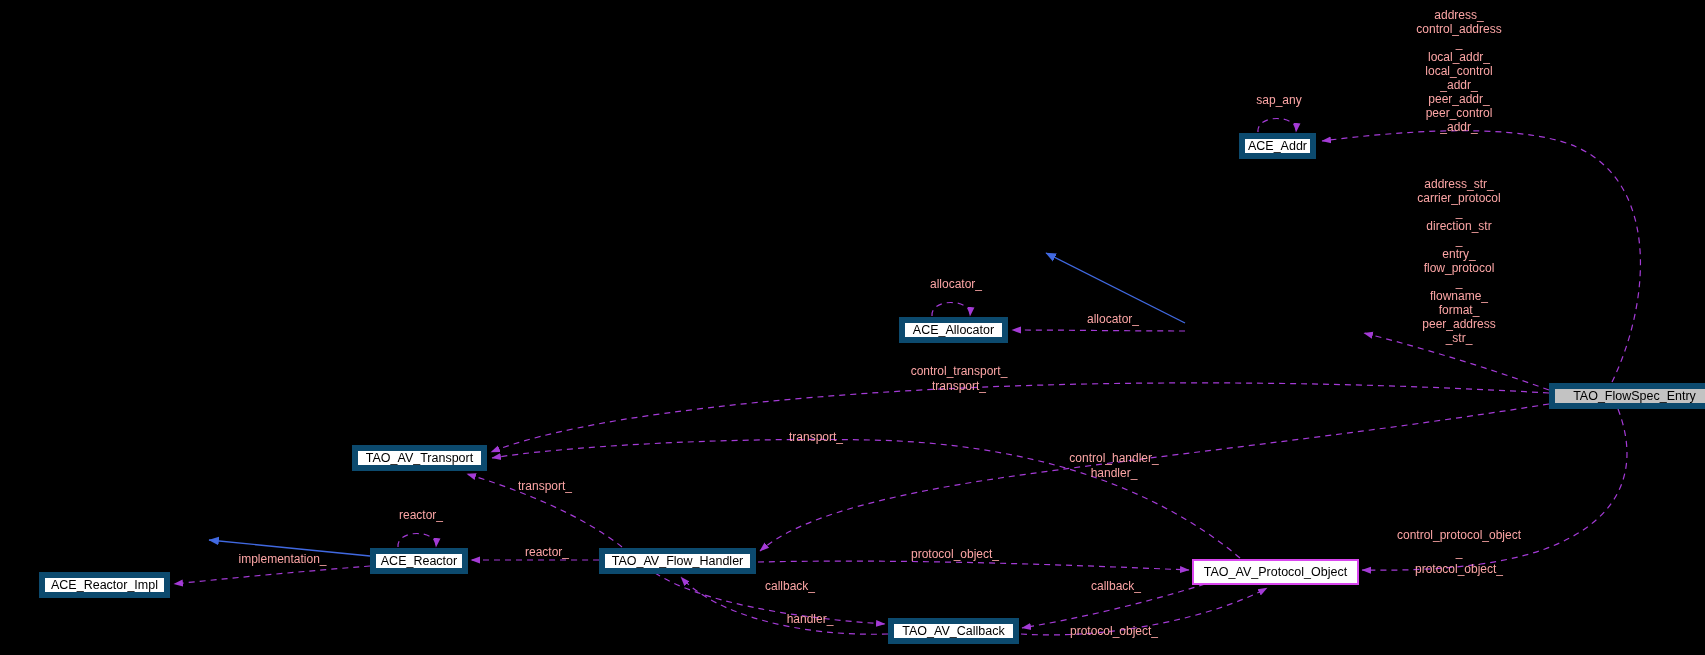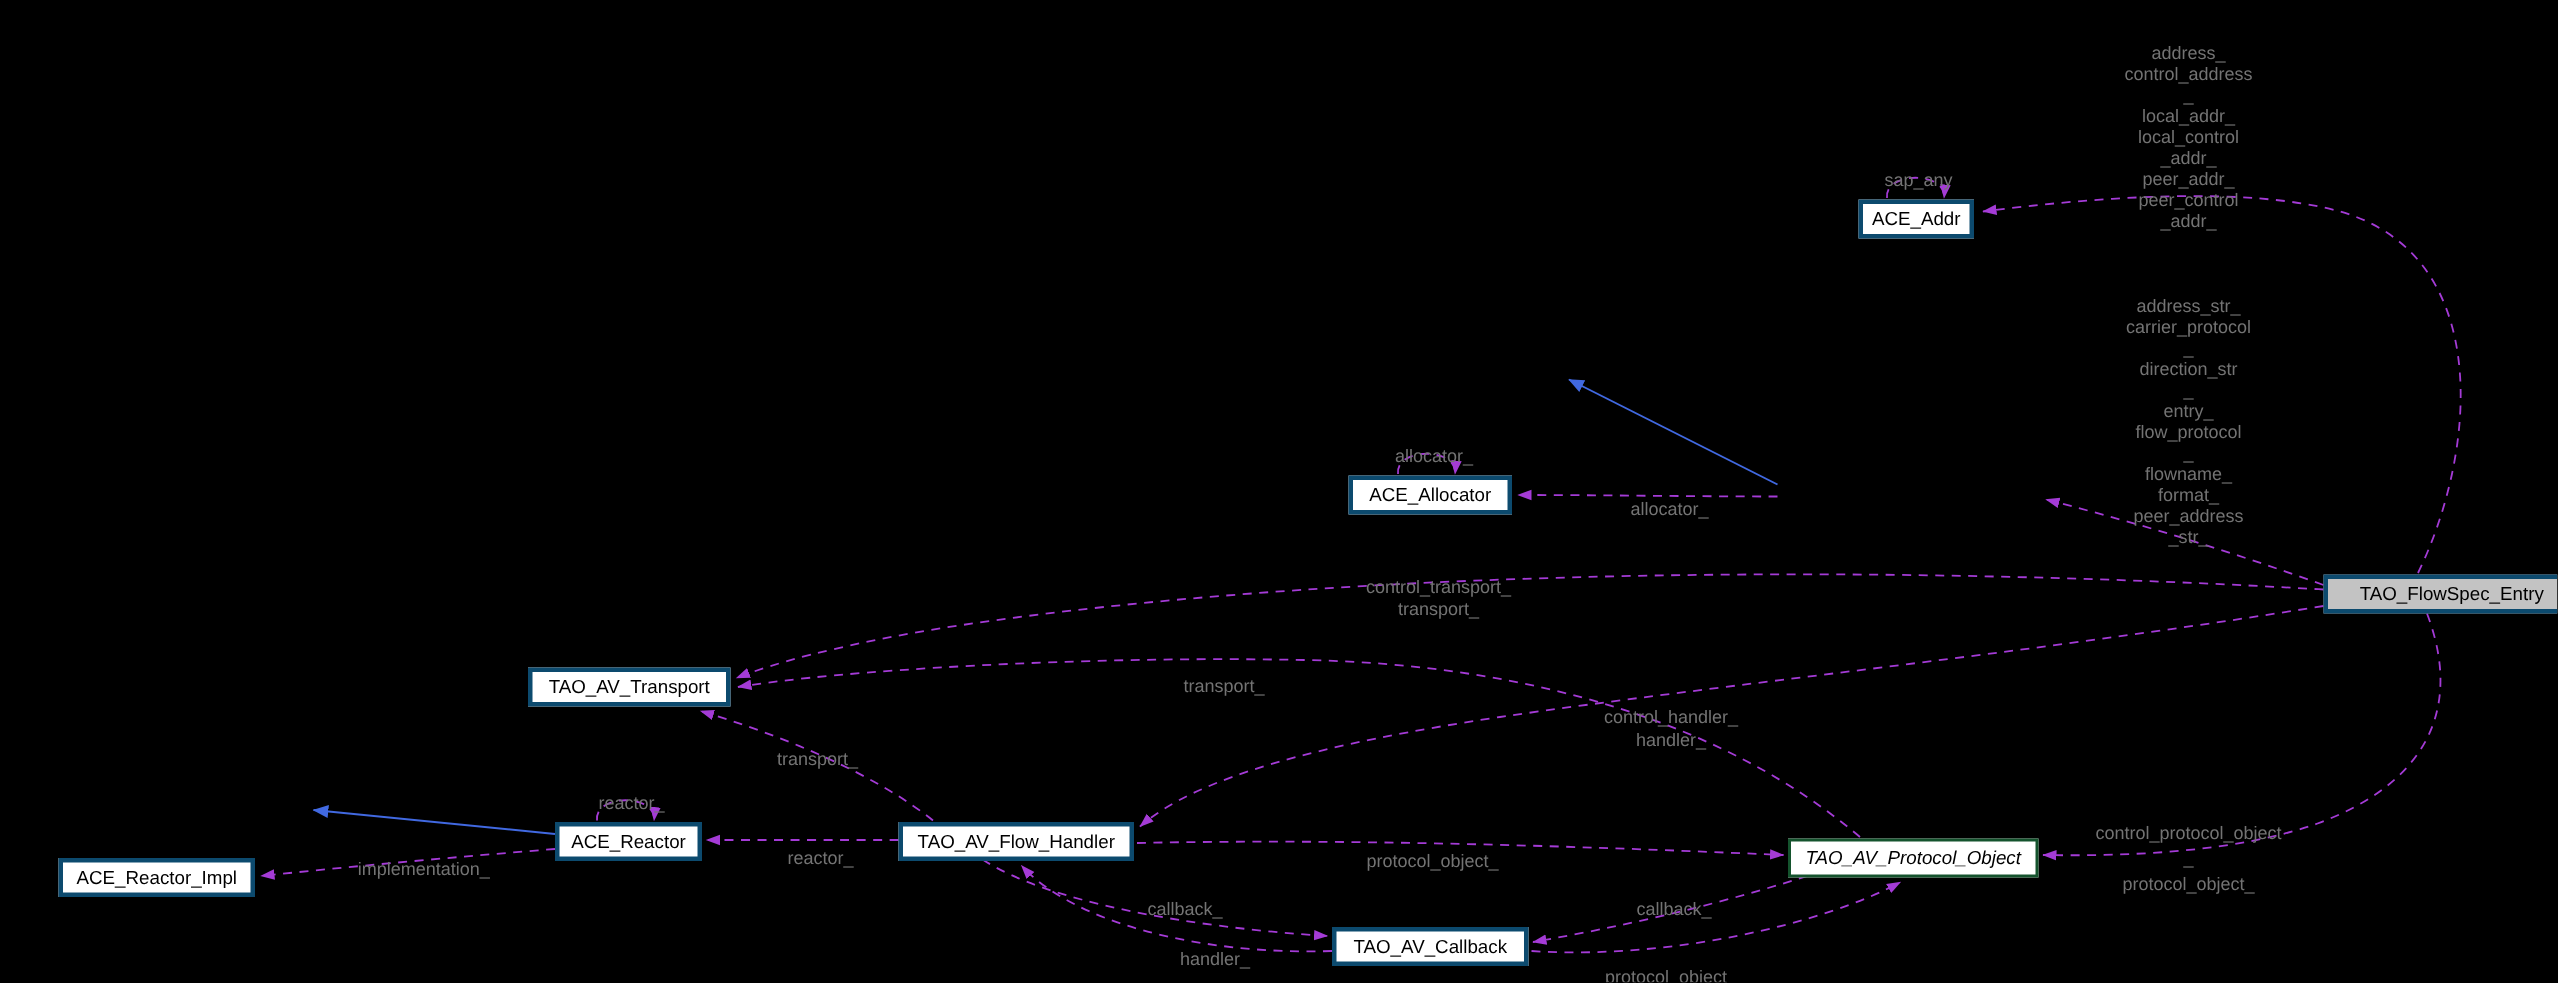--- a/index.html
+++ b/index.html
@@ -4,28 +4,28 @@
 <style>
   html,body{margin:0;padding:0;background:#000;}
   .canvas{
     position:relative;width:1705px;height:655px;background:#000;
     overflow:hidden;font-family:"Liberation Sans",sans-serif;
   }
   .edges{position:absolute;left:0;top:0;}
   .node{
     position:absolute;box-sizing:border-box;
     display:flex;align-items:center;justify-content:center;
-    background:#ffffff;border:3px solid #0c4a6e;color:#000;
+    background:#ffffff;border:6px solid #0c4a6e;color:#000;
     font-size:12.5px;white-space:nowrap;cursor:pointer;
   }
   .node.current{background:#c3c3c3;}
-  .node.truncated{border:2px solid #14532d;font-style:italic;}
+  .node.truncated{border:2px solid #d946ef;}
   .elabel{
-    position:absolute;color:#737373;font-size:12px;line-height:15px;
-    text-align:center;white-space:pre-line;pointer-events:none;margin-top:20px;
+    position:absolute;color:#fca5a5;font-size:12px;line-height:15px;
+    text-align:center;white-space:pre-line;pointer-events:none;
   }
 </style>
 </head>
 <body>
 
 <div class="canvas">
 
   <svg class="edges" width="1705" height="655" viewBox="0 0 1705 655">
     <defs>
       <marker id="mU" viewBox="0 0 10 10" refX="9" refY="5" markerWidth="10" markerHeight="10" orient="auto" markerUnits="userSpaceOnUse">

